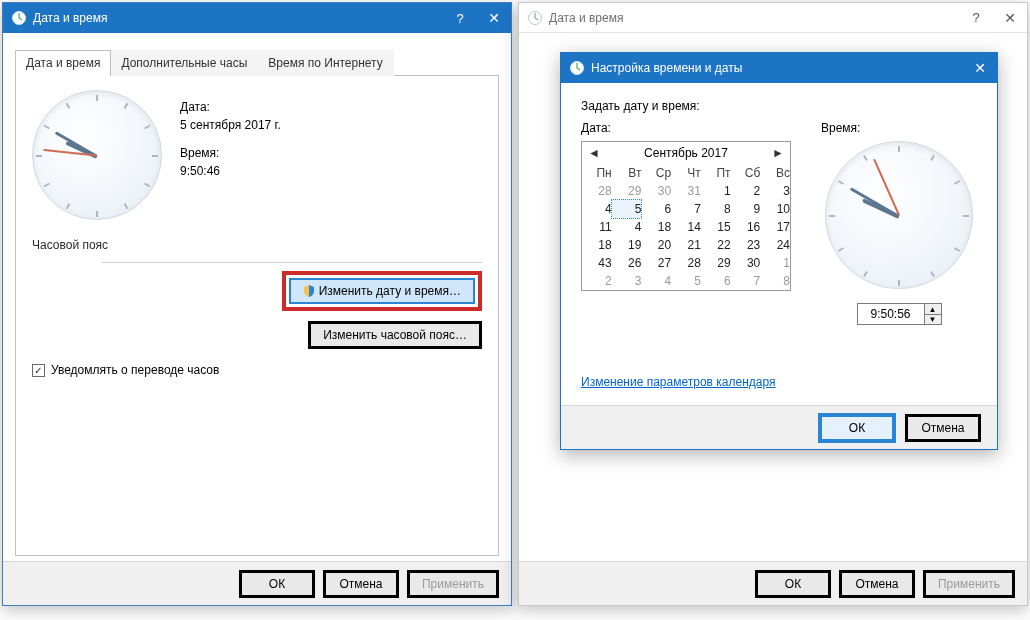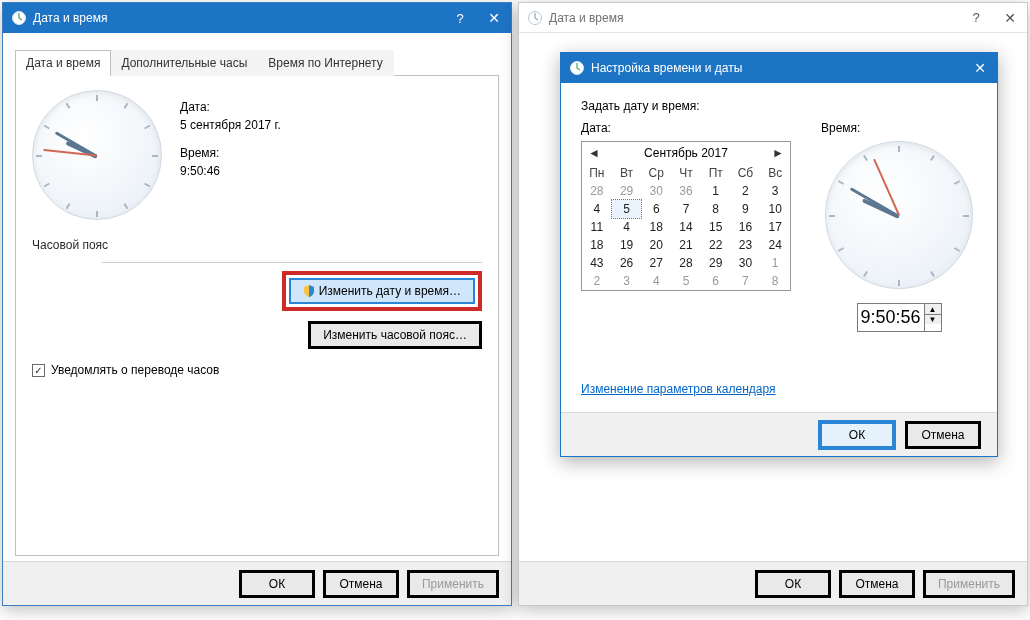--- a/index.html
+++ b/index.html
@@ -65,28 +65,28 @@
   
   .inner-dialog { position: absolute; left: 560px; top: 52px; width: 438px; border: 1px solid #1e74c4; background: #fff; box-shadow: 0 5px 18px rgba(0,0,0,0.3); }
   .inner-body { padding: 16px 20px 16px 20px; }
   .two-col { display: flex; gap: 30px; margin-top: 8px; }
   .col-h { margin-bottom: 6px; }
 
   .calendar { border: 1px solid #9a9a9a; width: 210px; background: #fff; font-size: 12px; }
   .cal-head { display: flex; align-items: center; justify-content: space-between; padding: 4px 4px; }
   .cal-arrow { width: 16px; text-align: center; color: #333; }
   .cal-title { flex: 1; text-align: center; }
-  .cal-grid { display: grid; grid-template-columns: repeat(7, 1fr); text-align: center; }
+  .cal-grid { display: grid; grid-template-columns: repeat(7, 1fr); text-align: right; }
   .cal-dow { color: #444; padding: 2px 0; }
   .cal-cell { padding: 2px 0; color: #222; }
   .cal-cell.other { color: #9a9a9a; }
   .cal-cell.sel { outline: 1px dotted #2a85d6; background: #eaf3fc; }
 
   .time-spinner { display: inline-flex; border: 1px solid #7a7a7a; margin-top: 14px; }
-  .time-input { width: 66px; text-align: center; border: none; font-size: 18px; padding: 3px 2px; outline: none; }
+  .time-input { width: 66px; text-align: center; border: none; font-size: 12px; padding: 3px 2px; outline: none; }
   .spin-btns { display: flex; flex-direction: column; border-left: 1px solid #7a7a7a; }
   .spin-btns span { width: 16px; height: 10px; display: flex; align-items: center; justify-content: center; font-size: 8px; background: #efefef; }
   .spin-btns span + span { border-top: 1px solid #7a7a7a; }
 
   .link { color: #0066cc; text-decoration: underline; margin-top: 50px; display: inline-block; }
 
   .inner-footer { height: 44px; display: flex; align-items: center; justify-content: flex-end; gap: 10px; padding: 0 16px; background: #f0f0f0; border-top: 1px solid #d8d8d8; }
   .inner-footer .btn.sel { outline: 1px solid #2a85d6; border-color: #2a85d6; background: #e5f1fb; }
 
   
@@ -235,21 +235,21 @@
                 <div class="cal-dow">Ср</div>
                 <div class="cal-dow">Чт</div>
                 <div class="cal-dow">Пт</div>
                 <div class="cal-dow">Сб</div>
                 <div class="cal-dow">Вс</div>
               </div>
             <div class="cal-grid" id="cal-days">
                 <div class="cal-cell other">28</div>
                 <div class="cal-cell other">29</div>
                 <div class="cal-cell other">30</div>
-                <div class="cal-cell other">36</div>
+                <div class="cal-cell other">31</div>
                 <div class="cal-cell">1</div>
                 <div class="cal-cell">2</div>
                 <div class="cal-cell">3</div>
                 <div class="cal-cell">4</div>
                 <div class="cal-cell sel">5</div>
                 <div class="cal-cell">6</div>
                 <div class="cal-cell">7</div>
                 <div class="cal-cell">8</div>
                 <div class="cal-cell">9</div>
                 <div class="cal-cell">10</div>

